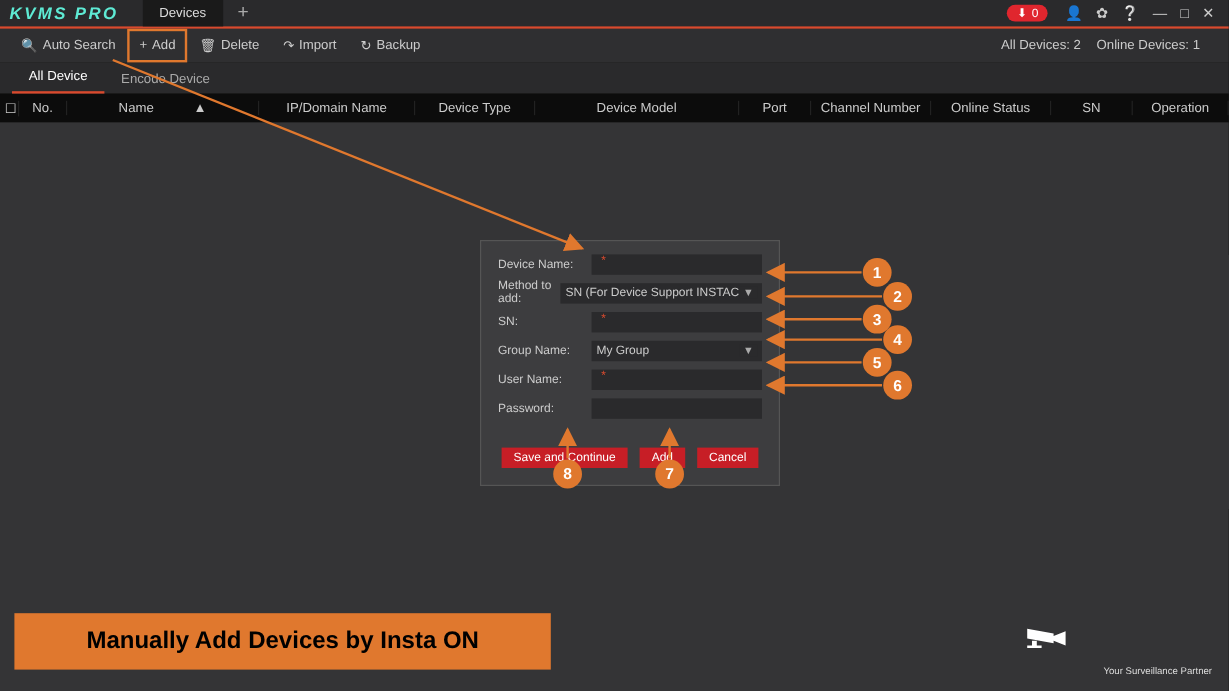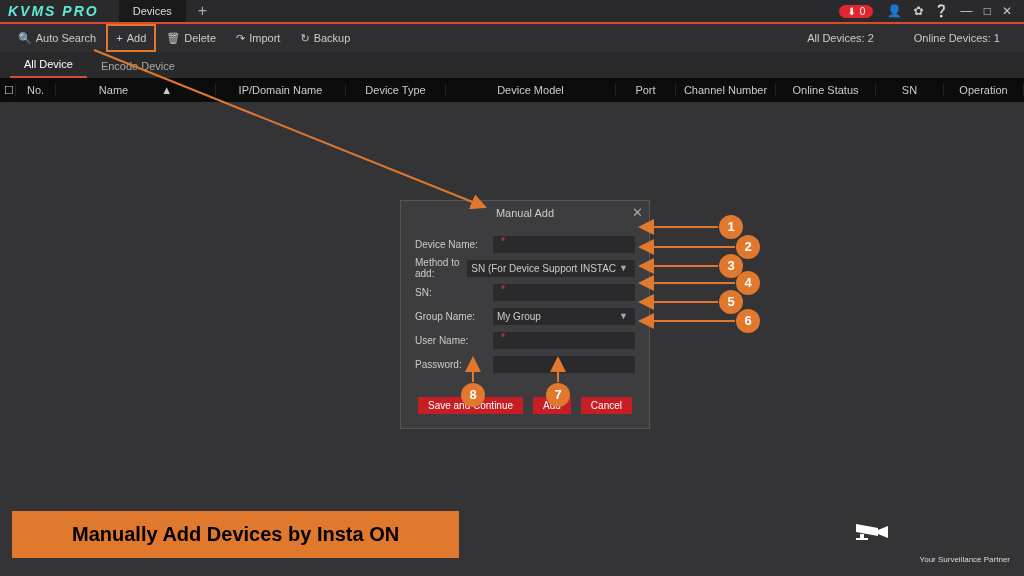--- a/index.html
+++ b/index.html
@@ -12,21 +12,21 @@
   .tab-top { padding: 0 14px; height: 100%; display: flex; align-items: center; background: #1a1a1a; color: #ddd; font-size: 11px; }
   .tab-plus { padding: 0 12px; color: #aaa; font-size: 16px; cursor: pointer; }
   .titlebar-right { margin-left: auto; display: flex; align-items: center; gap: 10px; }
   .rec-badge { background: #e0262e; color: #fff; border-radius: 8px; padding: 1px 8px; font-size: 10px; display: flex; align-items: center; gap: 4px; }
   .win-icons span { color: #ccc; margin: 0 4px; cursor: pointer; font-size: 12px; }
   
   
   .toolbar { height: 28px; background: #2f2f31; display: flex; align-items: center; padding: 0 8px; font-size: 11px; }
   .tool-btn { display: flex; align-items: center; gap: 4px; padding: 0 10px; height: 100%; cursor: pointer; color: #ccc; }
   .tool-btn.highlighted { border: 2px solid #e0782e; padding: 0 8px; }
-  .toolbar-right { margin-left: auto; display: flex; gap: 40px; padding-right: 16px; color: #ccc; }
+  .toolbar-right { margin-left: auto; display: flex; gap: 13px; padding-right: 16px; color: #ccc; }
   
   
   .subtabs { height: 26px; background: #2a2a2c; display: flex; align-items: flex-end; padding: 0 10px; }
   .subtab { padding: 6px 14px; color: #aaa; font-size: 11px; cursor: pointer; }
   .subtab.active { color: #fff; border-bottom: 2px solid #d94a2e; }
   
   
   .table-header { height: 24px; background: #0c0c0c; display: flex; align-items: center; color: #ccc; font-size: 11px; }
   .th { text-align: center; padding: 0 4px; border-right: 1px solid #222; }
   .th-check { width: 16px; }
@@ -139,24 +139,20 @@
   <div class="th th-port">Port</div>
   <div class="th th-channel">Channel Number</div>
   <div class="th th-status">Online Status</div>
   <div class="th th-sn">SN</div>
   <div class="th th-op">Operation</div>
 </div>
 
 <div class="body-area">
 
   <div class="modal">
-    <div class="modal-title">
-      <span>Manual Add</span>
-      <span class="modal-close">✕</span>
-    </div>
     <div class="modal-body">
       <div class="form-row">
         <div class="form-label">Device Name:</div>
         <div class="form-input"><span class="req">*</span></div>
       </div>
       <div class="form-row">
         <div class="form-label">Method to add:</div>
         <div class="form-input" style="display:flex;align-items:center;">
           <span style="flex:1;overflow:hidden;white-space:nowrap;">SN (For Device Support INSTAC</span>
           <span class="select-arrow">▼</span>

